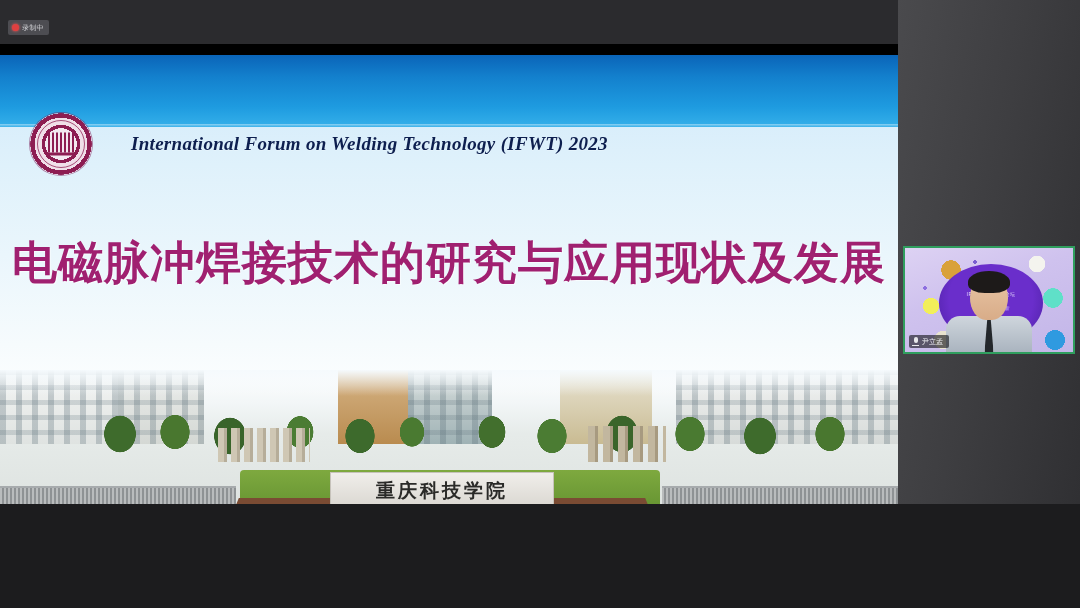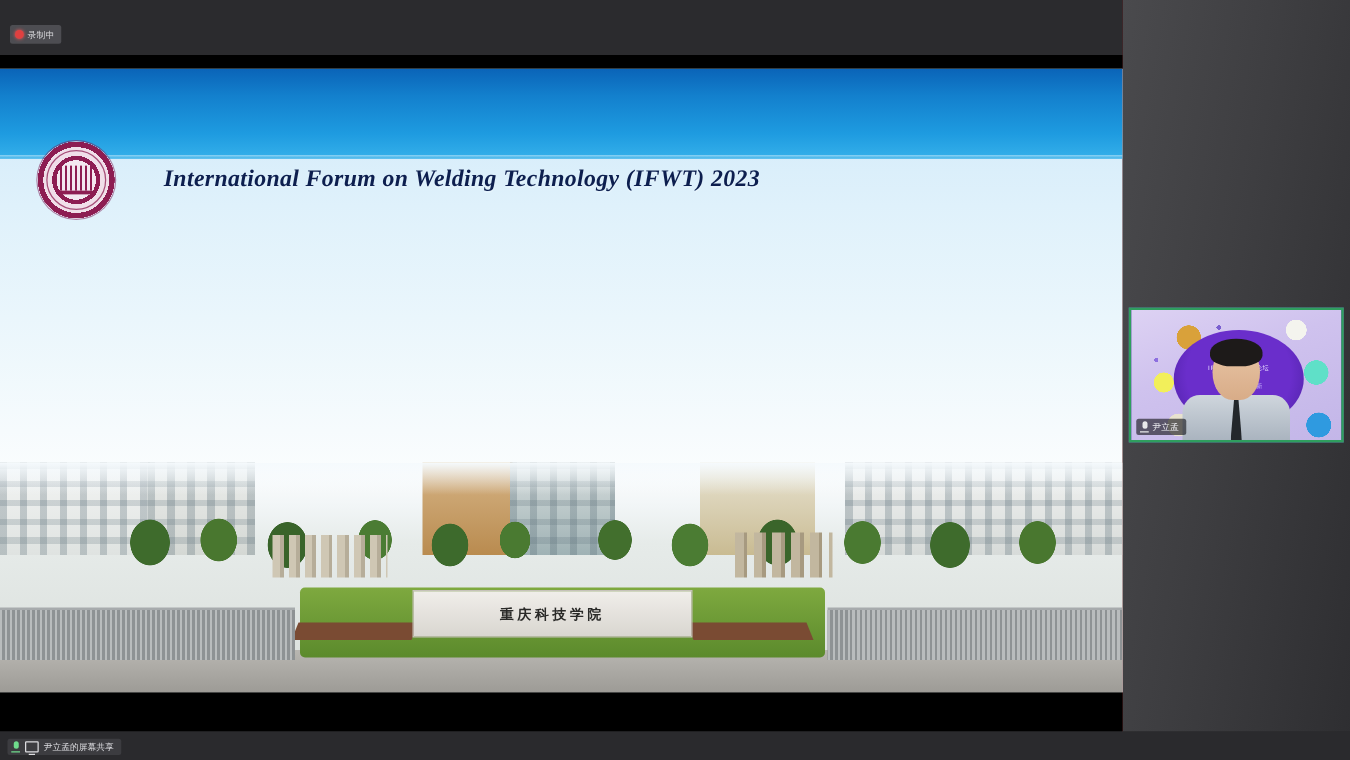--- a/index.html
+++ b/index.html
@@ -1,18 +1,18 @@
 <!DOCTYPE html>
 <html><head>
 <meta charset="utf-8">
 <style>
   html,body{margin:0;padding:0;background:#1c1c1e;}
   body{width:1080px;height:608px;overflow:hidden;font-family:"Liberation Sans","DejaVu Sans",sans-serif;}
 
-  .app{position:relative;width:1080px;height:608px;background:#ef4444;overflow:hidden;}
+  .app{position:relative;width:1080px;height:504px;background:#ef4444;overflow:hidden;}
 
   
   .right-panel{position:absolute;left:898px;top:0;width:182px;height:608px;
     background:linear-gradient(100deg,#4a4a4d 0%,#3e3e41 45%,#2e2e31 100%);}
 
   
   .stage{position:absolute;left:0;top:0;width:898px;height:608px;background:#000;}
   .topbar{position:absolute;left:0;top:0;width:898px;height:44px;background:#2b2b2e;}
   .rec-badge{position:absolute;left:8px;top:20px;height:15px;padding:0 5px 0 4px;
     display:flex;align-items:center;gap:3px;background:#4d4d52;border-radius:2px;}
@@ -77,21 +77,21 @@
     background:repeating-linear-gradient(90deg,#cfc7b4 0 6px,#b6ad99 6px 9px,transparent 9px 13px);}
   .ph-statues2{position:absolute;left:588px;top:56px;width:78px;height:36px;
     background:repeating-linear-gradient(90deg,#c2b79f 0 7px,#a79a80 7px 10px,transparent 10px 15px);}
   .ph-lawn{position:absolute;left:240px;top:100px;width:420px;height:56px;
     background:linear-gradient(180deg,#7ea93f,#5b8a2c);border-radius:4px;}
   .ph-road{position:absolute;left:0;top:150px;width:898px;height:34px;
     background:linear-gradient(180deg,#b8b6b1,#9d9b96);}
   .ph-gatesign{position:absolute;left:330px;top:102px;width:222px;height:36px;
     background:linear-gradient(180deg,#f0eeea,#d9d6d0);border:1px solid #c6c2ba;
     display:flex;align-items:center;justify-content:center;}
-  .ph-gatesign span{font-family:Liberation Sans, sans-serif;font-size:11px;
+  .ph-gatesign span{font-family:Liberation Sans, sans-serif;font-size:19px;
     font-weight:bold;color:#2a2a28;letter-spacing:3px;}
   .ph-fenceL{position:absolute;left:0;top:116px;width:236px;height:40px;
     background:repeating-linear-gradient(90deg,#b9bcbd 0 2px,#8e9294 2px 4px);
     border-top:2px solid #a7abad;}
   .ph-fenceR{position:absolute;right:0;top:116px;width:236px;height:40px;
     background:repeating-linear-gradient(90deg,#b9bcbd 0 2px,#8e9294 2px 4px);
     border-top:2px solid #a7abad;}
   .ph-soilL{position:absolute;left:236px;top:128px;width:96px;height:14px;background:#7a4b33;transform:skewX(-22deg);}
   .ph-soilR{position:absolute;left:552px;top:128px;width:96px;height:14px;background:#7a4b33;transform:skewX(22deg);}
   .ph-fade{position:absolute;left:0;top:0;width:898px;height:26px;
@@ -187,20 +187,21 @@
 
       <div class="banner"></div>
 
       <div class="seal">
         <div class="seal-ring"></div>
         <div class="seal-core"></div>
       </div>
 
       <div class="banner-title">International Forum on Welding Technology (IFWT) 2023</div>
 
+      <div class="title-cn">电磁脉冲焊接技术的研究与应用现状及发展</div>
 
       <div class="author-row">
         <div class="author-name">尹立孟</div>
         <div class="author-cred">
           <div>博士、博（硕）导师、教授</div>
           <div>俄罗斯自然科学院外籍院士</div>
         </div>
       </div>
 
       <div class="date-line">2023年6月28日  中国•深圳</div>

